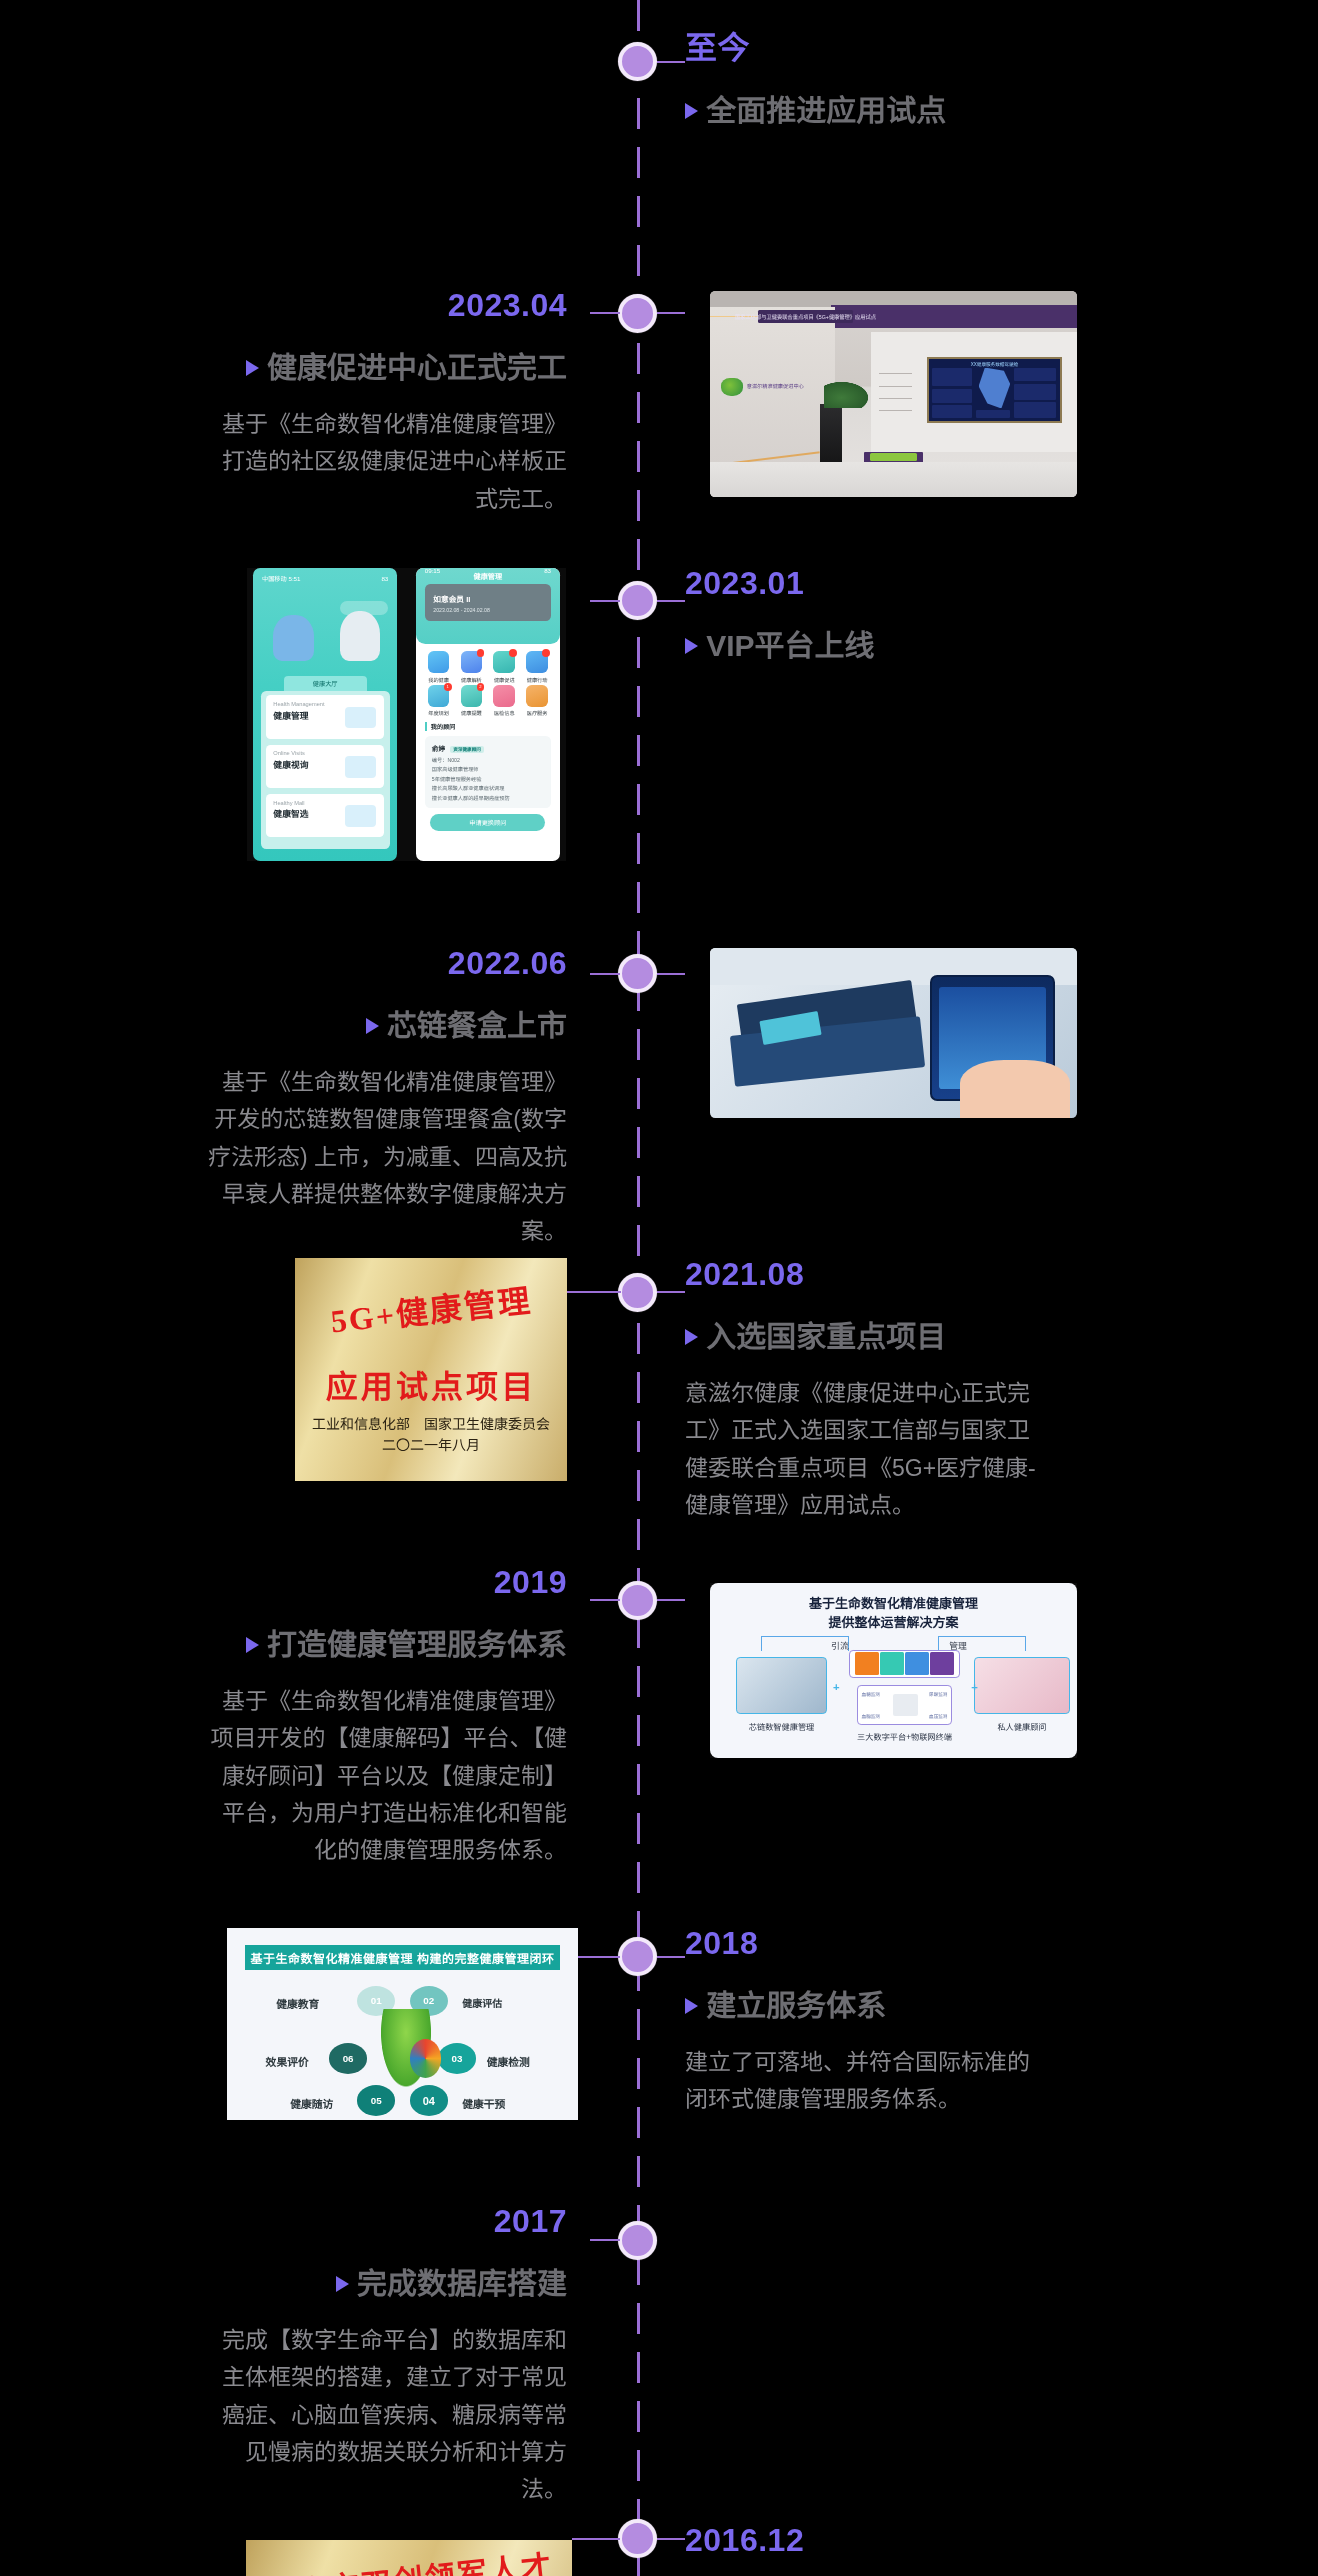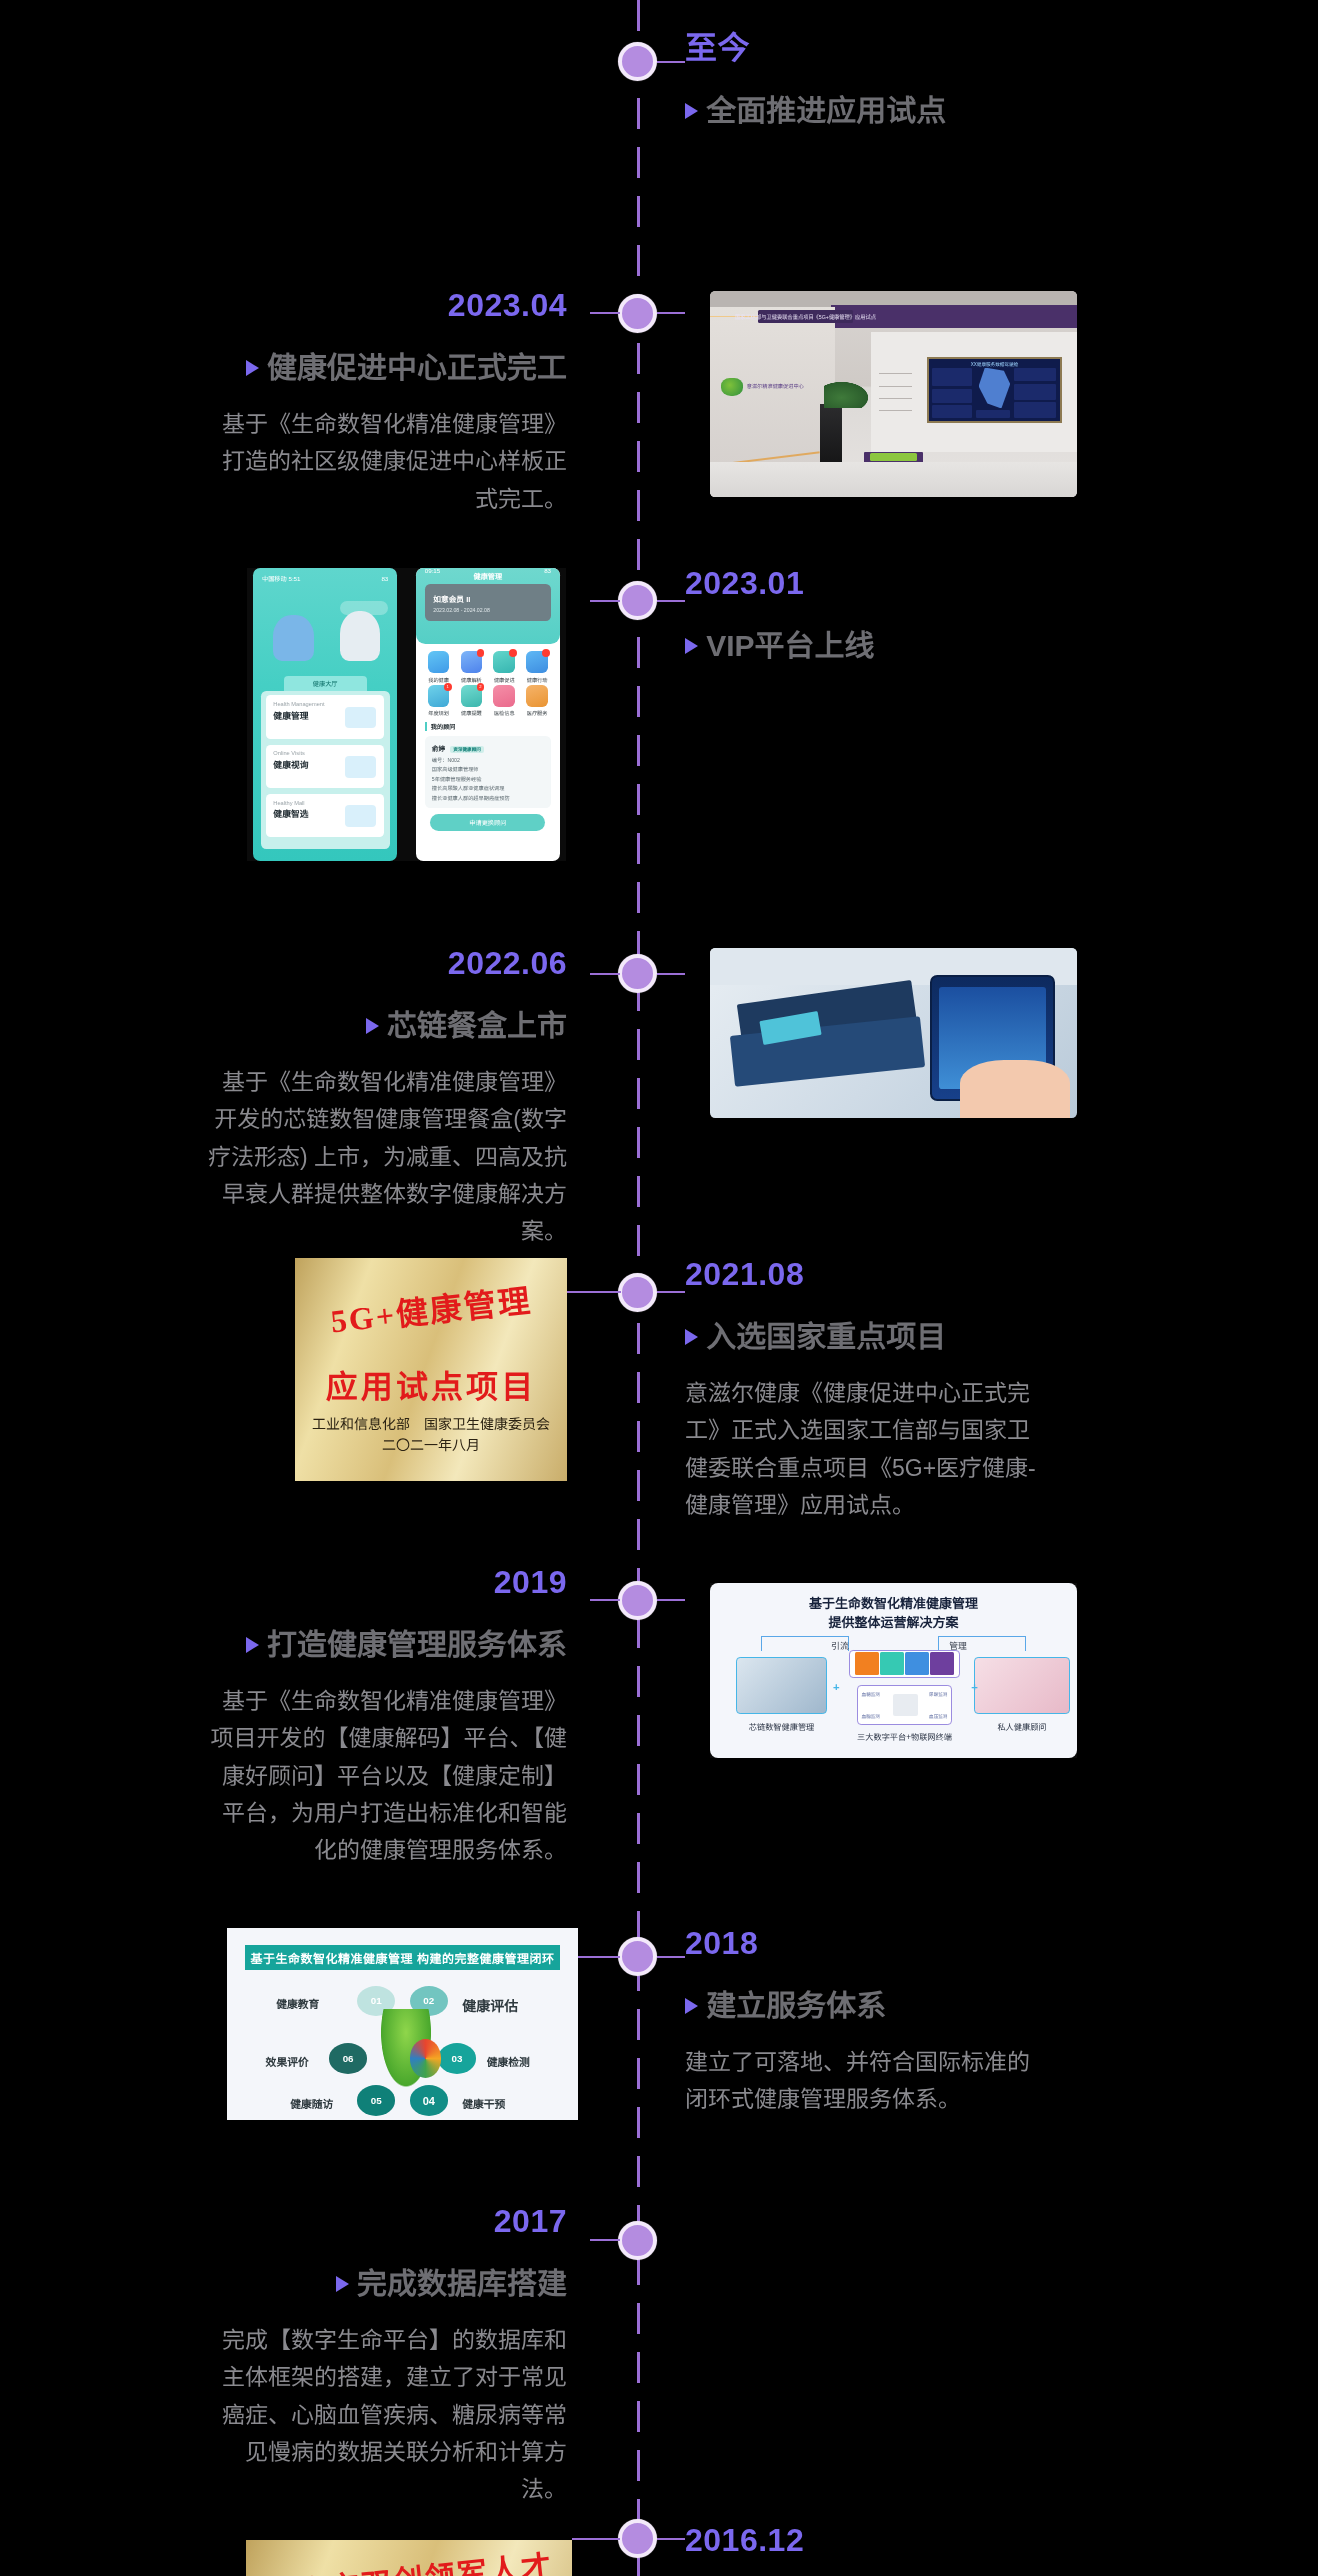--- a/index.html
+++ b/index.html
@@ -502,21 +502,21 @@
     </div>
 
     <div class="media" style="left:227px;top:1928px;width:351px;height:192px;">
       <div class="pic diag18">
         <div class="band" style="font-size:12px;">基于生命数智化精准健康管理  构建的完整健康管理闭环</div>
 
         <div class="bub" style="left:37%;top:30%;width:11%;height:16%;background:#bfe3e0;font-size:9.8px;">01</div>
         <div class="tx" style="left:14%;top:35%;font-size:10.8px;">健康教育</div>
 
         <div class="bub" style="left:52%;top:30%;width:11%;height:16%;background:#72c5c0;font-size:9.8px;">02</div>
-        <div class="tx" style="left:67%;top:35%;font-size:14px;">健康评估</div>
+        <div class="tx" style="left:67%;top:35%;font-size:10px;">健康评估</div>
 
         <div class="bub" style="left:60%;top:60%;width:11%;height:16%;background:#16a49b;font-size:9.8px;">03</div>
         <div class="tx" style="left:74%;top:65%;font-size:10.8px;">健康检测</div>
 
         <div class="bub" style="left:52%;top:82%;width:11%;height:16%;background:#128d86;font-size:11px;">04</div>
         <div class="tx" style="left:67%;top:87%;font-size:10.8px;">健康干预</div>
 
         <div class="bub" style="left:37%;top:82%;width:11%;height:16%;background:#0f8078;font-size:9.8px;">05</div>
         <div class="tx" style="left:18%;top:87%;font-size:10.8px;">健康随访</div>
 

